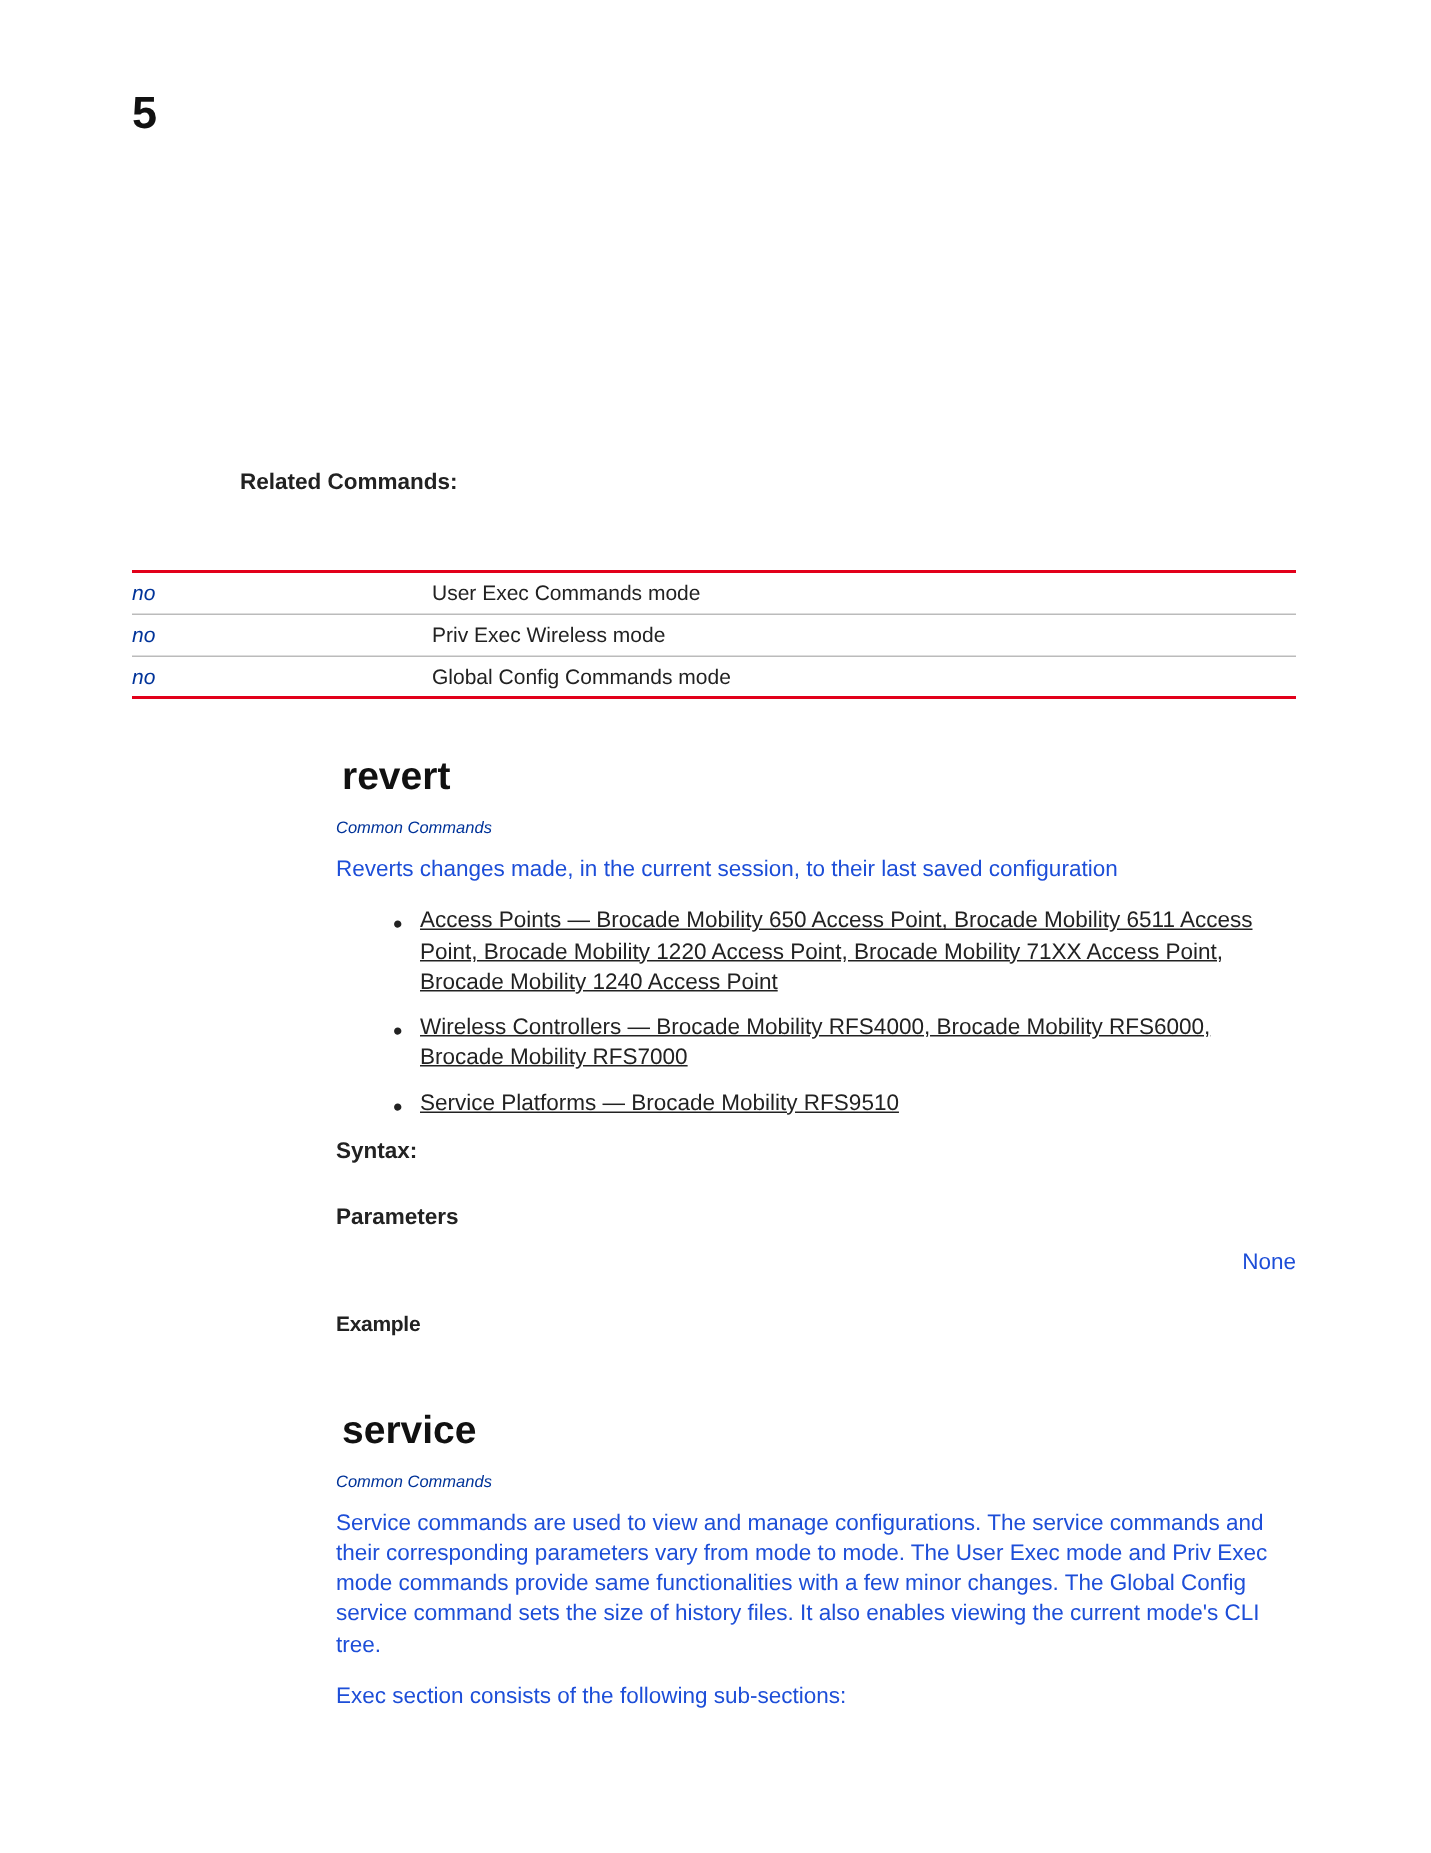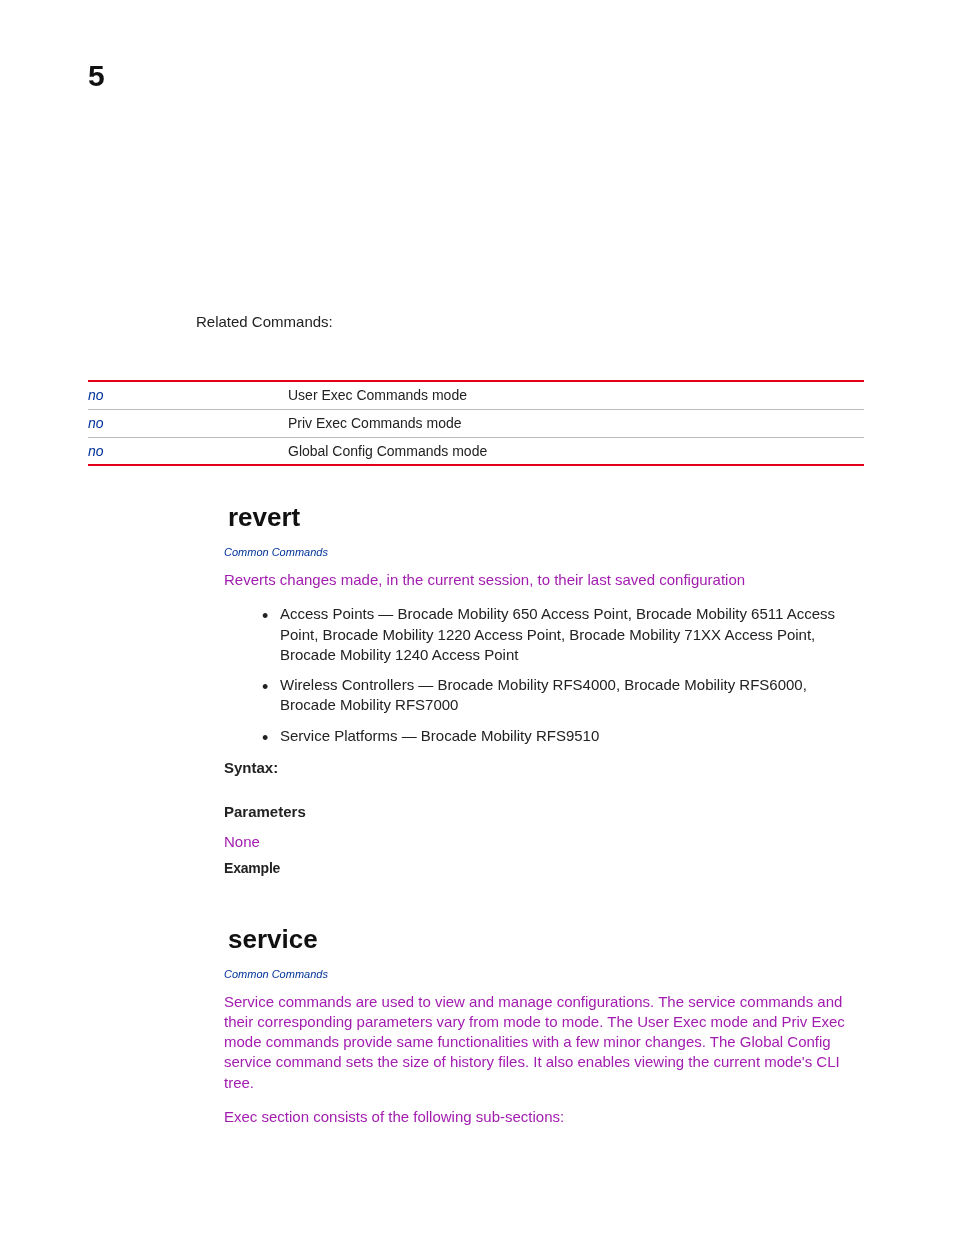--- a/index.html
+++ b/index.html
@@ -28,22 +28,22 @@
     font-size: 30px;
     color: #111;
   }
   .content {
     position: absolute;
     top: 312px;
     left: 88px;
     width: 776px;
   }
   .relhdr {
-    margin-left: 108px;
-    font-weight: 400;
+    margin-left: 72px;
+    font-weight: 700;
     font-size: 15px;
     margin-bottom: 6px;
   }
   table.cmds {
     width: 100%;
     border-collapse: collapse;
     font-size: 14px;
     margin-top: 48px;
   }
   table.cmds tr { height: 28px; }
@@ -69,32 +69,33 @@
     color: #111;
   }
   a.cc {
     color: #003399;
     font-style: italic;
     font-size: 11px;
     text-decoration: none;
     display: inline-block;
     margin-bottom: 10px;
   }
-  p { margin: 0 0 14px 0; font-size: 15px; color: #a21caf; }
+  p { margin: 0 0 14px 0; font-size: 15px; color: #1d4ed8; }
   ul.bullets {
     list-style: none;
     padding: 0;
     margin: 0 0 8px 0;
   }
   ul.bullets li {
     position: relative;
     padding-left: 56px;
     margin-left: 0;
     margin-bottom: 10px;
     font-size: 15px;
+    text-decoration: underline;
   }
   ul.bullets li::before {
     content: "•";
     position: absolute;
     left: 38px;
     top: 0;
     font-size: 18px;
     color: #222;
   }
   .subhdr {
@@ -122,41 +123,41 @@
     <div class="relhdr">Related Commands:</div>
 
     <table class="cmds">
       <tbody>
           <tr class="first">
         <td class="link">no</td>
         <td class="desc">User Exec Commands mode</td>
       </tr>
       <tr>
         <td class="link">no</td>
-        <td class="desc">Priv Exec Commands mode</td>
+        <td class="desc">Priv Exec Wireless mode</td>
       </tr>
       <tr class="last">
         <td class="link">no</td>
         <td class="desc">Global Config Commands mode</td>
       </tr>
     </tbody>
       </table>
 
     <div class="body">
       <h2 class="section">revert</h2>
       <a class="cc" href="#">Common Commands</a>
       <p>Reverts changes made, in the current session, to their last saved configuration</p>
       <ul class="bullets">
         <li>Access Points — Brocade Mobility 650 Access Point, Brocade Mobility 6511 Access Point, Brocade Mobility 1220 Access Point, Brocade Mobility 71XX Access Point, Brocade Mobility 1240 Access Point</li>
         <li>Wireless Controllers — Brocade Mobility RFS4000, Brocade Mobility RFS6000, Brocade Mobility RFS7000</li>
         <li>Service Platforms — Brocade Mobility RFS9510</li>
       </ul>
       <div class="subhdr tight">Syntax:</div>
       <div class="subhdr">Parameters</div>
-      <p style="margin-bottom:6px;">None</p>
+      <p style="margin-bottom:20px;text-align:right;">None</p>
       <div class="ex">Example</div>
 
       <div class="gap"></div>
 
       <h2 class="section">service</h2>
       <a class="cc" href="#">Common Commands</a>
       <p>Service commands are used to view and manage configurations. The service commands and their corresponding parameters vary from mode to mode. The User Exec mode and Priv Exec mode commands provide same functionalities with a few minor changes. The Global Config service command sets the size of history files. It also enables viewing the current mode's CLI tree.</p>
       <p>Exec section consists of the following sub-sections:</p>
     </div>
   </div>

